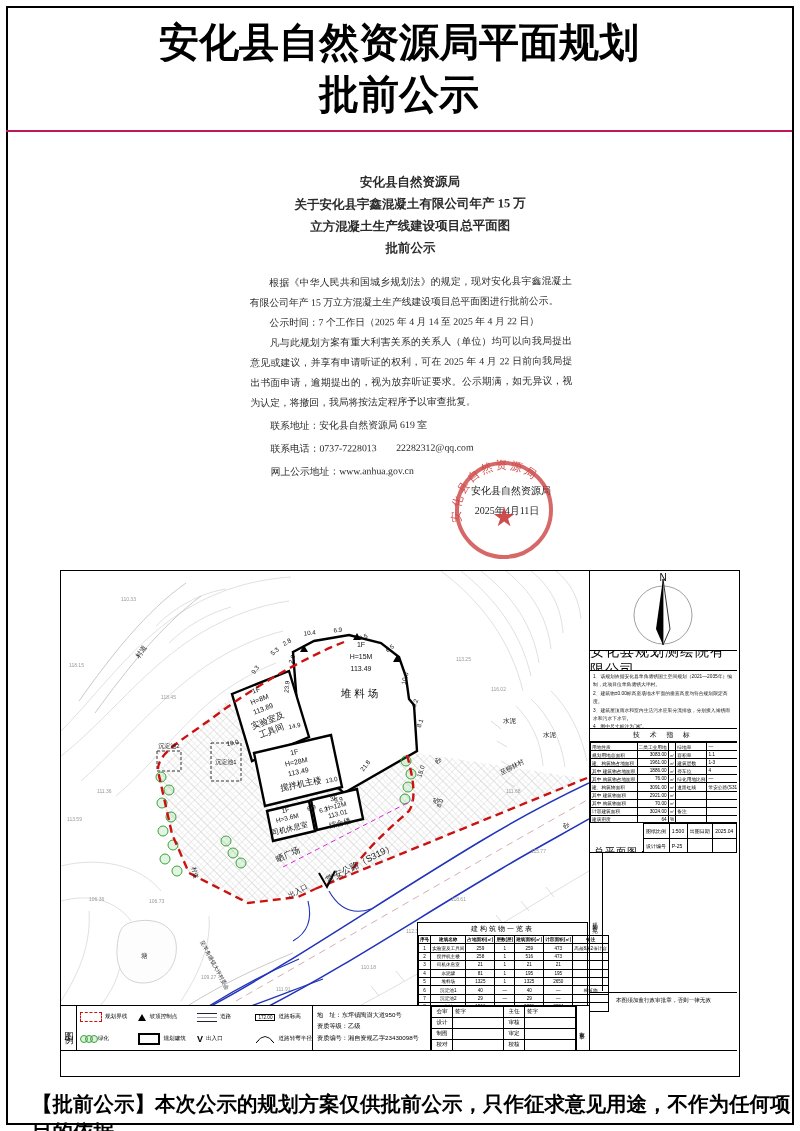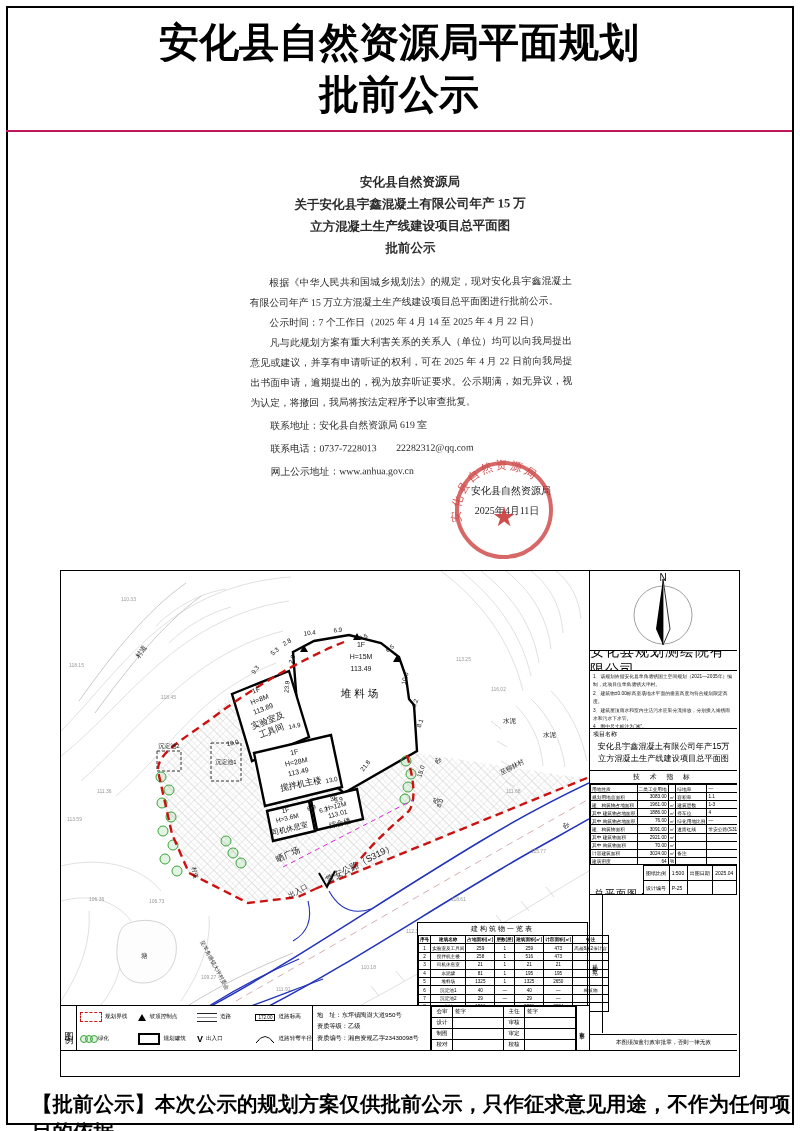--- a/index.html
+++ b/index.html
@@ -503,24 +503,20 @@
           </svg>
         </section>
         <section class="p-company">安化县规划测绘院有限公司</section>
         <section class="p-notes">
           <div>1、该规划依据安化县羊角塘镇国土空间规划（2021—2035年）编制，此项目位羊角塘镇大坪村。</div>
           <div>2、建筑物±0.00标高至场地水平面的垂直高度均符合规划限定高度。</div>
           <div>3、建筑屋顶雨水和室内生活污水应采分流排放，分别接入城镇雨水和污水下水管。</div>
           <div>4、图中尺寸标注为“米”。</div>
 
         </section>
-        <section class="p-project">
-          <div class="lab">项目名称</div>
-          <div class="nm">安化县宇鑫混凝土有限公司年产15万 立方混凝土生产线建设项目总平面图</div>
-        </section>
         <section class="p-tech">
           <div class="cap">技 术 指 标</div>
           <table>
               <tbody>
                 <tr>
                   <td>用地性质</td>
                   <td>二类工业用地</td>
                   <td></td>
                   <td>绿地率</td>
                   <td>—</td>

